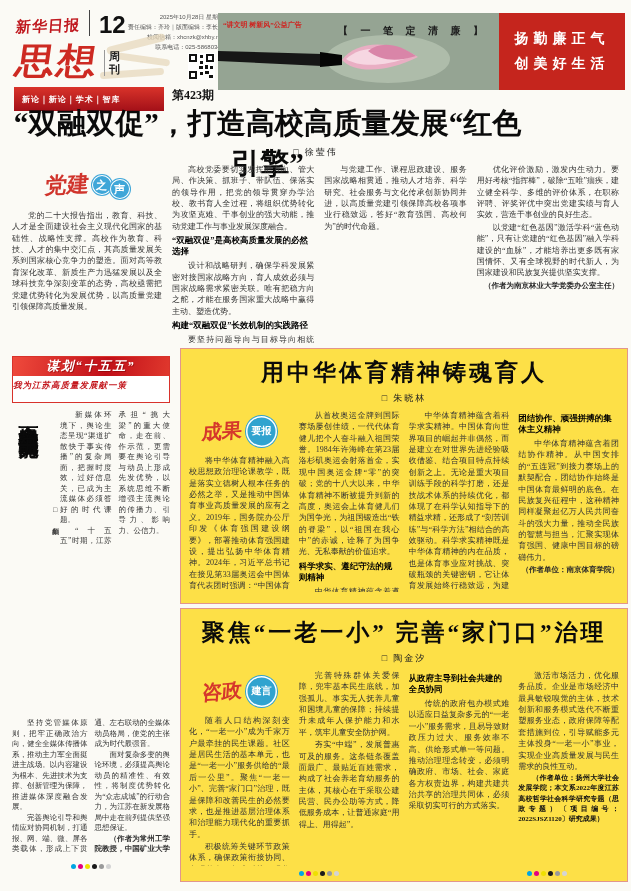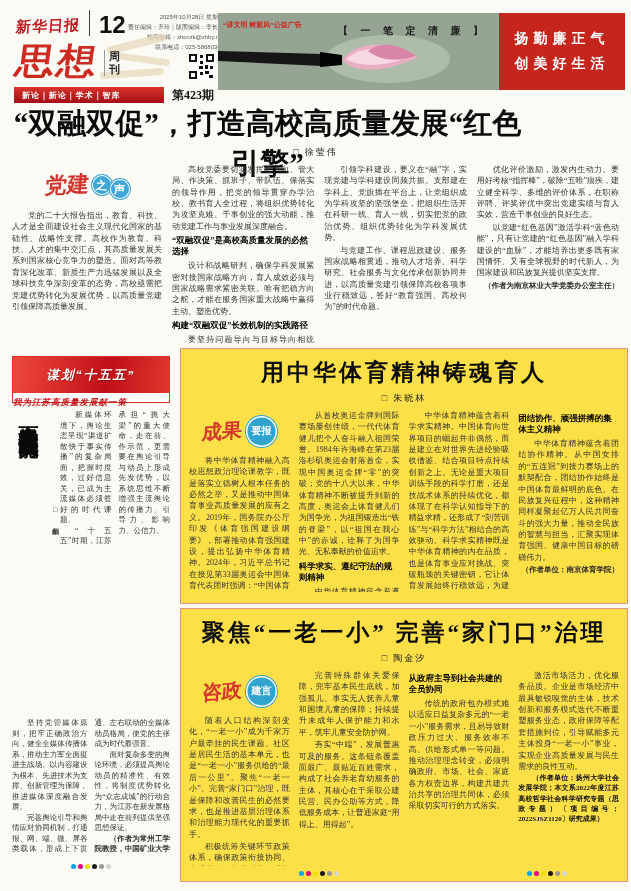--- a/index.html
+++ b/index.html
@@ -15,21 +15,21 @@
 .dateblock{left:128px;top:13px;width:96px;text-align:right;font-size:6px;line-height:1.65;color:#555;
   font-family:"Liberation Sans",sans-serif}
 .weekly{left:20px;top:44px;display:flex;align-items:flex-start}
 .weekly-main{font-size:35px;font-weight:bold;color:#cd2a22;transform:skewX(-8deg) scaleX(1.12);letter-spacing:2px;line-height:1}
 .weekly-sub{display:flex;flex-direction:column;margin-left:10px;margin-top:6px;font-size:11px;font-weight:bold;color:#222;line-height:1.2;border-left:1px solid #999;padding-left:4px}
 .decor{background:#e7d8bc;opacity:.75;border-radius:4px}
 .d1{left:106px;top:40px;width:60px;height:8px;transform:rotate(-14deg)}
 .d2{left:118px;top:56px;width:52px;height:7px;transform:rotate(8deg)}
 .d3{left:100px;top:70px;width:64px;height:7px;transform:rotate(-4deg)}
 .qr{left:188px;top:53px;width:27px;height:27px}
-.navbar{left:14px;top:87px;width:150px;height:16px;background:linear-gradient(#d9332a,#a31018);
+.navbar{left:14px;top:87px;width:150px;height:24px;background:linear-gradient(#d9332a,#a31018);
   color:#fff;font-size:8px;display:flex;align-items:center;padding-left:8px;letter-spacing:1px;font-weight:bold}
 .issue{left:172px;top:87px;font-size:12px;font-weight:bold;color:#111}
 .ad-green{left:218px;top:13px;width:281px;height:77px;background:#95a493;overflow:hidden}
 .ad-tag{position:absolute;left:5px;top:7px;font-size:7px;color:#cf2420;font-weight:bold}
 .ad-slogan{position:absolute;left:120px;top:11px;font-size:10px;color:#1d1d1d;letter-spacing:5px;font-weight:bold}
 .ad-red{left:499px;top:13px;width:126px;height:77px;background:#c5251d;display:flex;flex-direction:column;
   align-items:center;justify-content:center;gap:7px}
 .ad-red span{color:#fff;font-size:14px;font-weight:bold;letter-spacing:5px}
 
 .headline1{left:0;top:104px;width:535px;text-align:center;font-size:29px;font-weight:bold;color:#0a0a0a;letter-spacing:0}
@@ -43,21 +43,21 @@
 .src{font-size:7px;font-weight:bold;color:#111;text-align:justify;text-indent:2em;line-height:1.45}
 .src-right{font-size:7.5px;font-weight:bold;text-align:right;margin-top:2px}
 
 .pb-logo{display:flex;align-items:center;gap:3px;height:42px;margin-bottom:4px;justify-content:center}
 .logo-script{font-size:22px;font-weight:bold;color:#d0342c;transform:skewX(-8deg) rotate(-3deg)}
 .circ{width:20px;height:20px;border-radius:50%;background:#3fa6d8;color:#fff;font-size:11px;font-weight:bold;
   display:flex;align-items:center;justify-content:center;box-shadow:inset 0 0 0 1px #fff,0 0 0 1px #3fa6d8}
 .circ2{margin-left:-5px;margin-top:8px}
 
 .plan{left:12px;top:356px;width:158px;height:47px;border:1px solid #d8322b;background:#fff}
-.plan-top{height:36px;background:linear-gradient(100deg,#ef4a3c,#c00f18 60%,#e0382d);display:flex;align-items:center;justify-content:center}
+.plan-top{height:19px;background:linear-gradient(100deg,#ef4a3c,#c00f18 60%,#e0382d);display:flex;align-items:center;justify-content:center}
 .plan-top span{color:#fff;font-size:12.5px;font-weight:bold;font-style:italic;letter-spacing:2px;
   text-shadow:1px 1px 0 rgba(120,0,0,.5)}
 .plan-bot{height:19px;display:flex;align-items:center;justify-content:flex-start}
 .plan-bot span{color:#c3161c;font-size:8.5px;font-weight:bold;font-style:italic;letter-spacing:1px}
 
 .larticle{left:12px;top:410px;width:158px;height:472px;overflow:hidden}
 .la-top{display:flex;height:302px;overflow:hidden}
 .vhead{writing-mode:vertical-rl;text-orientation:upright;font-size:20px;font-weight:bold;color:#0a0a0a;
   line-height:34px;height:100%;letter-spacing:1px}
 .vbyline{writing-mode:vertical-rl;text-orientation:upright;font-size:7px;color:#333;margin-top:96px;width:14px}
@@ -167,21 +167,20 @@
       <p class="bp">党的二十大报告指出，教育、科技、人才是全面建设社会主义现代化国家的基础性、战略性支撑。高校作为教育、科技、人才的集中交汇点，其高质量发展关系到国家核心竞争力的塑造。面对高等教育深化改革、新质生产力迅猛发展以及全球科技竞争深刻变革的态势，高校亟需把党建优势转化为发展优势，以高质量党建引领保障高质量发展。</p>
     </div>
     <div class="mcol">
       <p class="bp">高校党委要切实发挥把方向、管大局、作决策、抓班子、带队伍、保落实的领导作用，把党的领导贯穿办学治校、教书育人全过程，将组织优势转化为攻坚克难、干事创业的强大动能，推动党建工作与事业发展深度融合。</p>
       <h4 class="sub">“双融双促”是高校高质量发展的必然选择</h4>
       <p class="bp">设计和战略研判，确保学科发展紧密对接国家战略方向，育人成效必须与国家战略需求紧密关联。唯有把稳方向之舵，才能在服务国家重大战略中赢得主动、塑造优势。</p>
       <h4 class="sub">构建“双融双促”长效机制的实践路径</h4>
       <p class="bp">要坚持问题导向与目标导向相统一，健全责任体系、考核体系和保障体系，推动党建工作与中心工作同谋划、同部署、同落实、同检查。</p>
     </div>
     <div class="mcol">
-      <p class="bp">引领学科建设，要义在“融”字，实现党建与学科建设同频共振。支部建在学科上、党旗插在平台上，让党组织成为学科攻坚的坚强堡垒，把组织生活开在科研一线、育人一线，切实把党的政治优势、组织优势转化为学科发展优势。</p>
       <p class="bp">与党建工作、课程思政建设、服务国家战略相贯通，推动人才培养、科学研究、社会服务与文化传承创新协同并进，以高质量党建引领保障高校各项事业行稳致远，答好“教育强国、高校何为”的时代命题。</p>
     </div>
     <div class="mcol">
       <p class="bp">优化评价激励，激发内生动力。要用好考核“指挥棒”，破除“五唯”痼疾，建立健全科学、多维的评价体系，在职称评聘、评奖评优中突出党建实绩与育人实效，营造干事创业的良好生态。</p>
       <p class="bp">以党建“红色基因”激活学科“蓝色动能”，只有让党建的“红色基因”融入学科建设的“血脉”，才能培养出更多既有家国情怀、又有全球视野的时代新人，为国家建设和民族复兴提供坚实支撑。</p>
       <div class="src-right">（作者为南京林业大学党委办公室主任）</div>
     </div>
   </div>
 
   <div class="abs plan">

